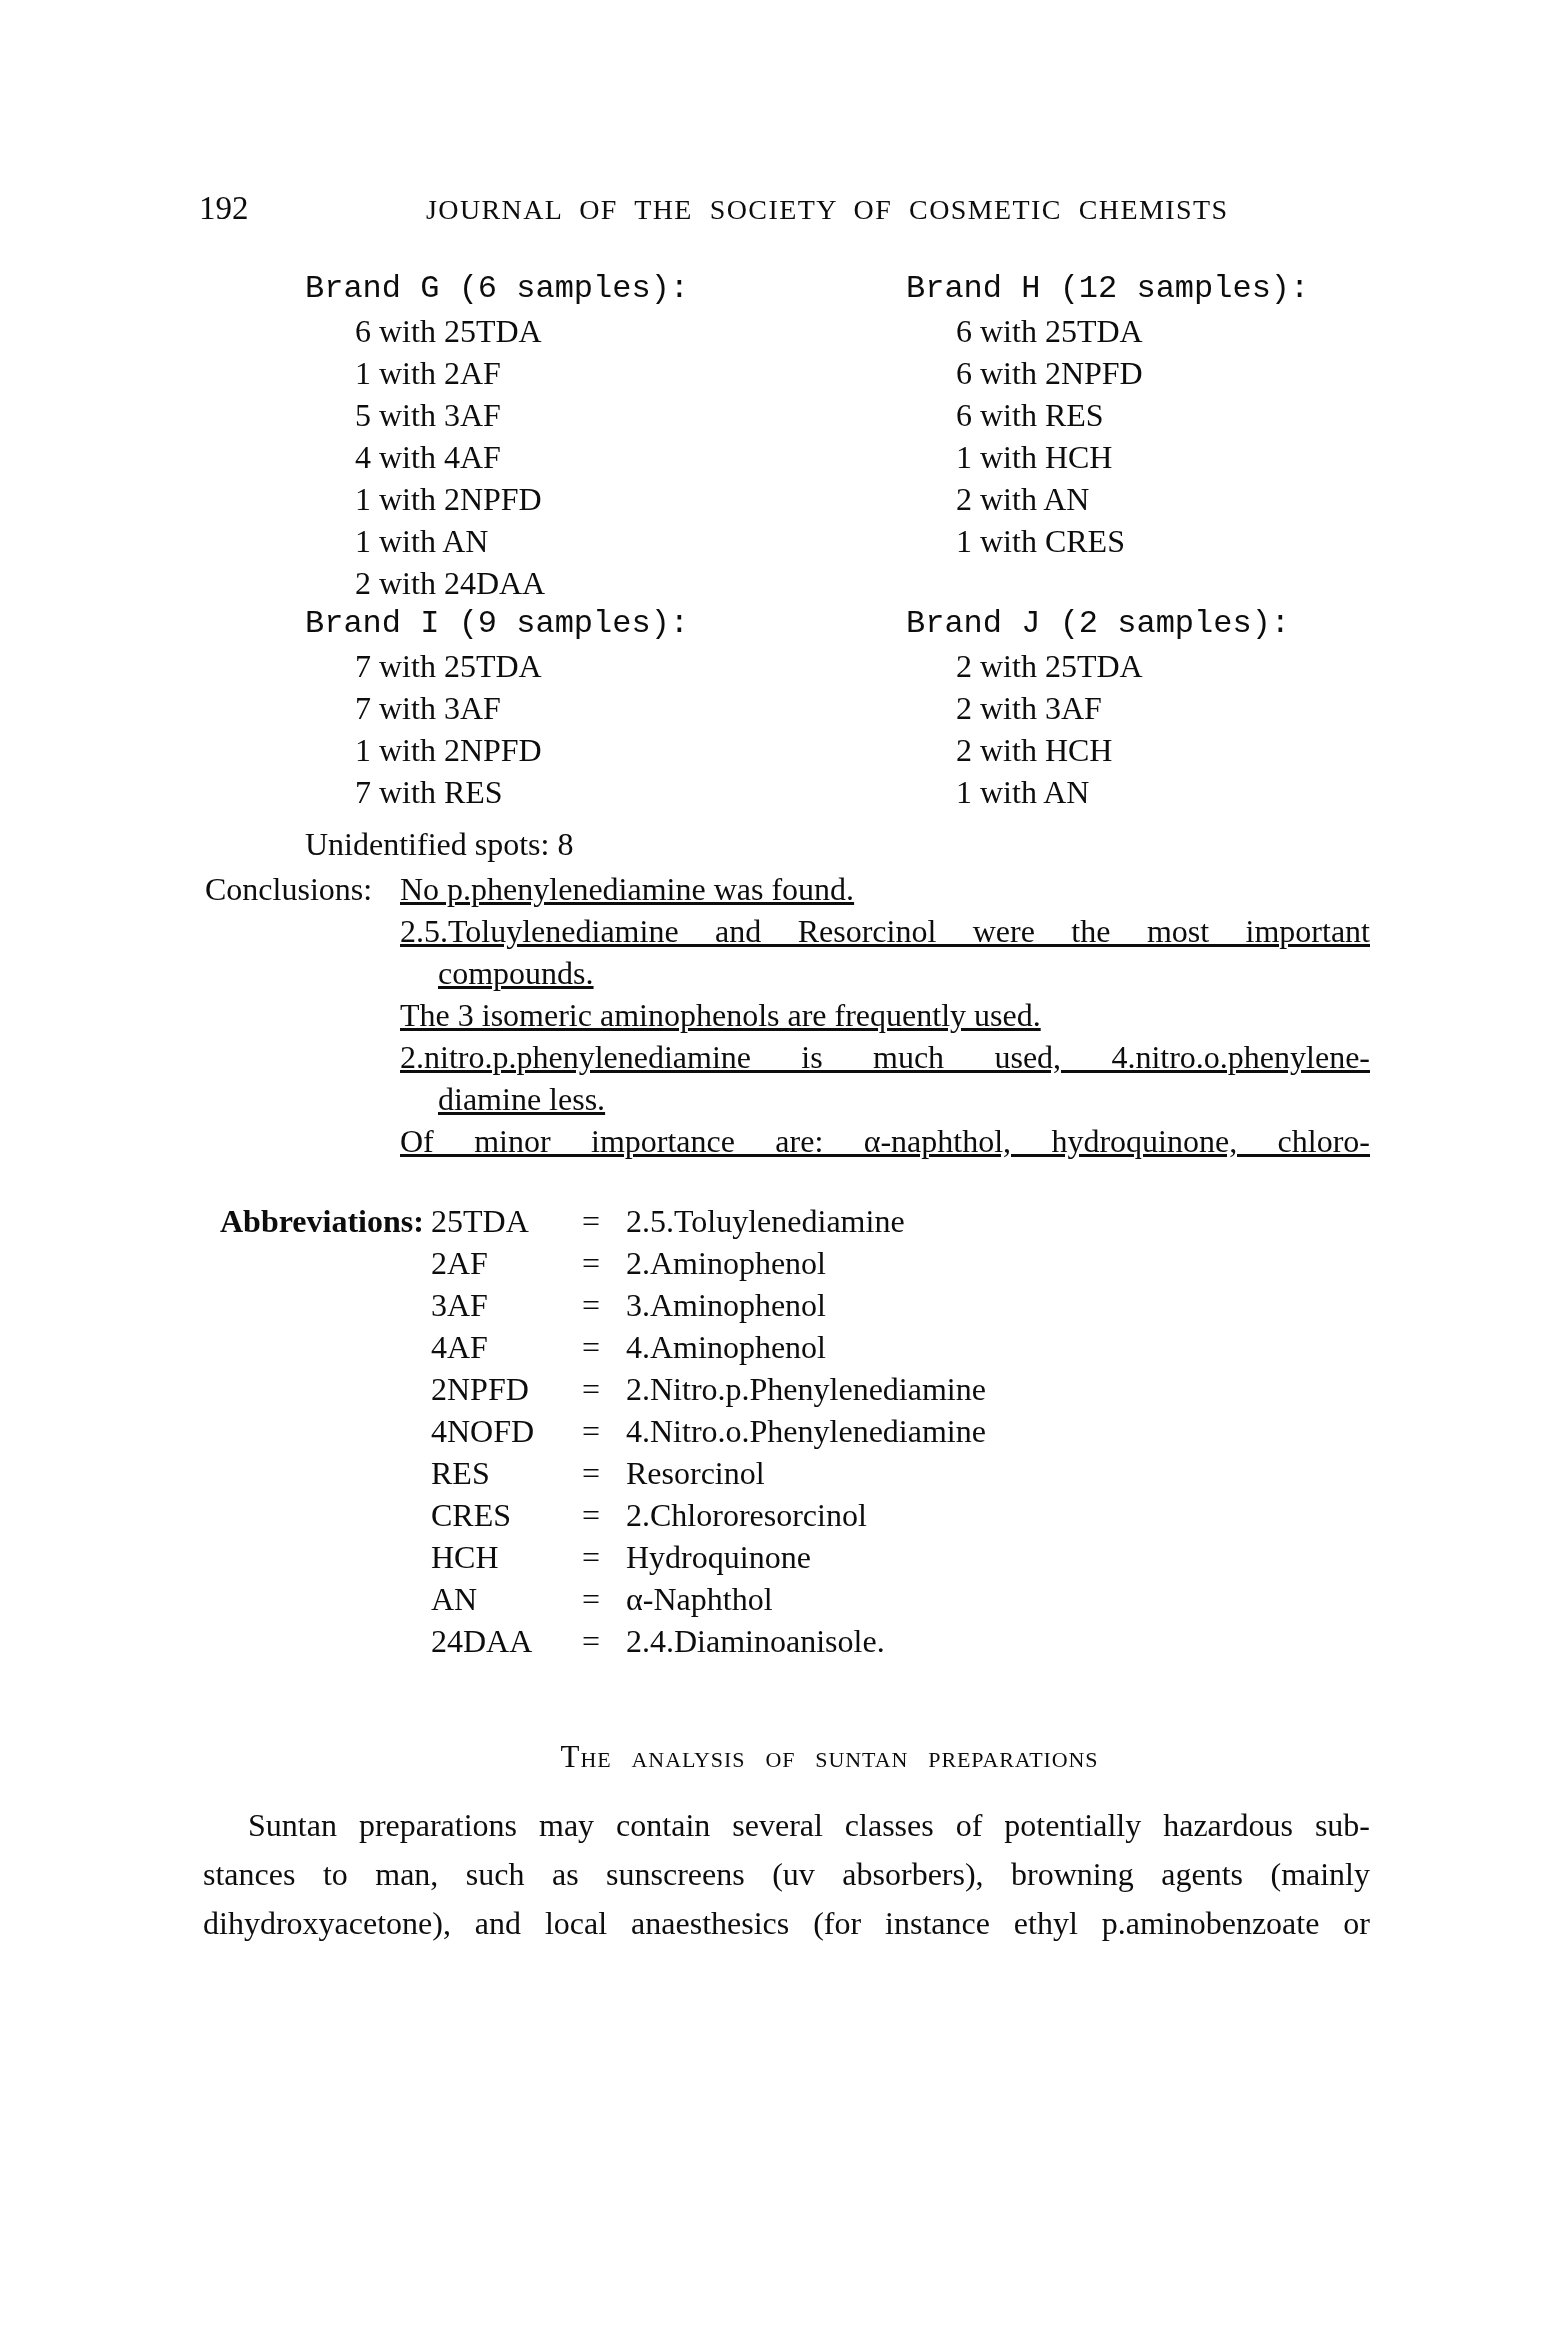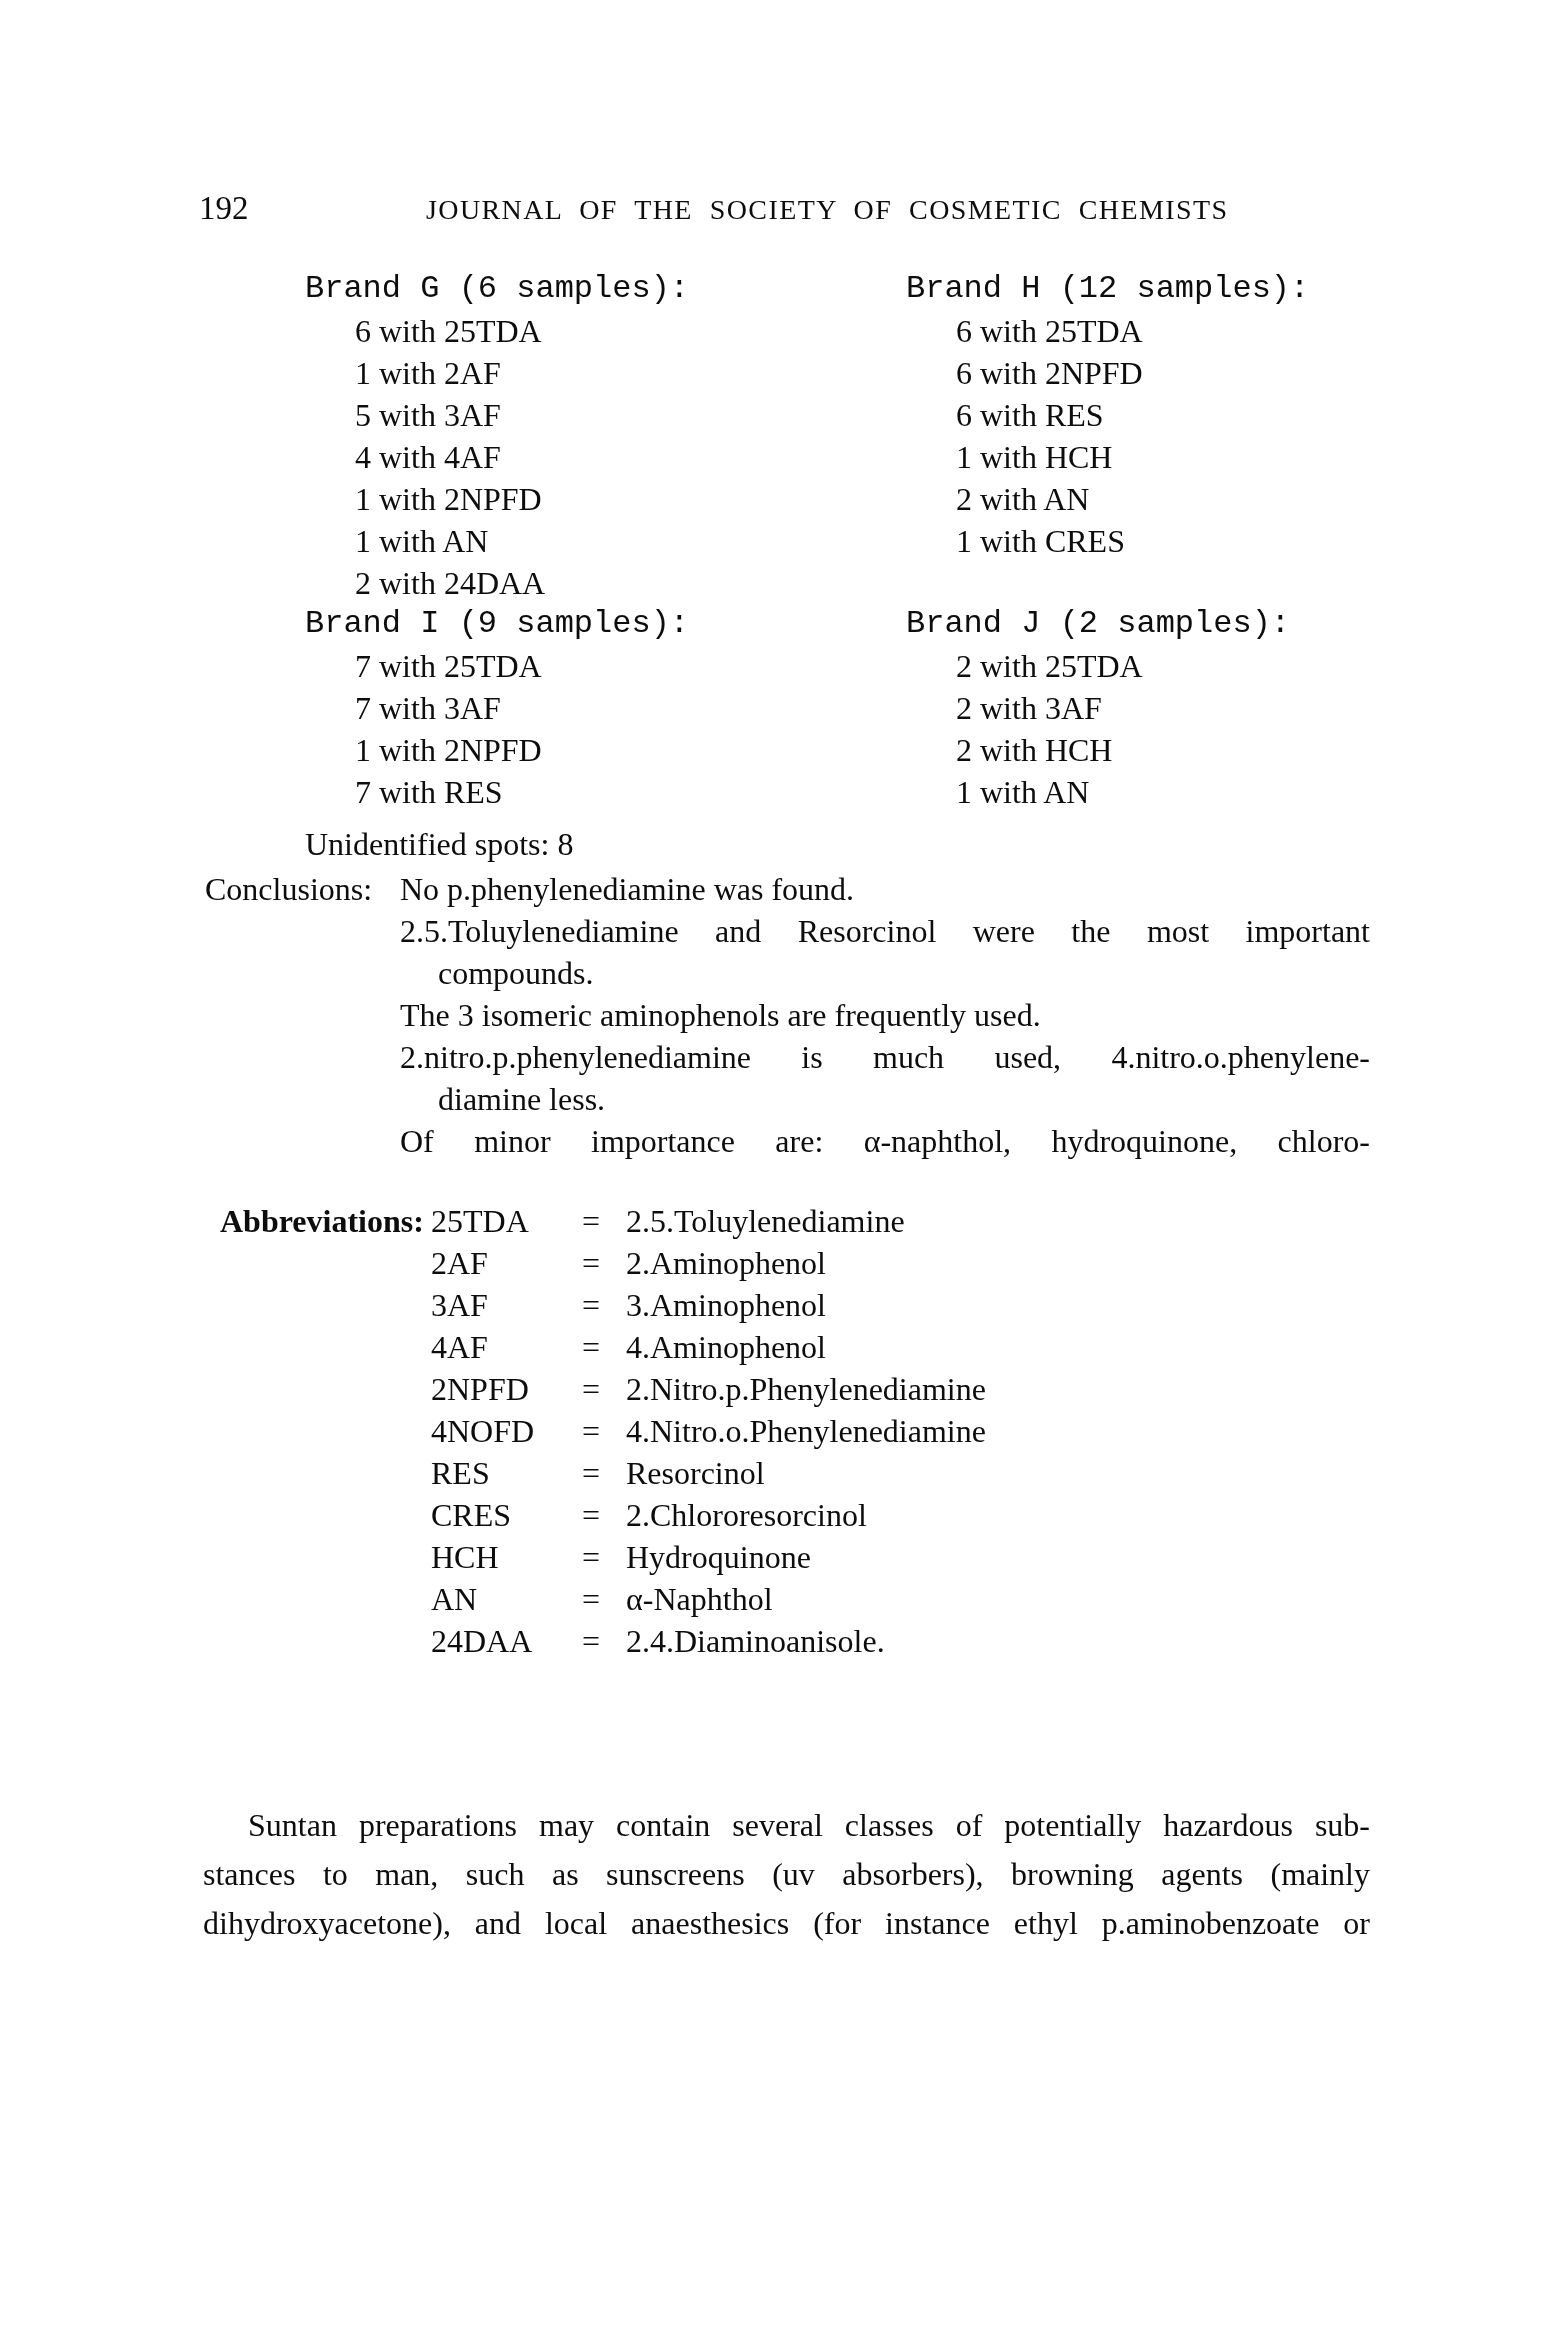--- a/index.html
+++ b/index.html
@@ -52,21 +52,21 @@
   .conclusions-label {
     left: 205px; top: 868px;
     font-size: 32px; line-height: 42px;
     white-space: nowrap;
   }
   .conclusions-body {
     left: 400px; top: 868px;
     width: 970px;
     font-size: 32px; line-height: 42px;
   }
-  .c-line { text-align: left; }
+  .c-line { text-align: left; text-decoration: underline; }
   .c-line.jl { text-align: justify; text-align-last: justify; }
   .c-line.wrap { padding-left: 38px; }
 
   
   .abbrev-label {
     left: 220px; top: 1200px;
     font-size: 32px; line-height: 42px;
     white-space: nowrap;
     font-weight: bold;
   }
@@ -209,20 +209,21 @@
       <span class="abb-eq">=</span>
       <span class="abb-def">α-Naphthol</span>
     </div>
     <div class="abb-row">
       <span class="abb-code">24DAA</span>
       <span class="abb-eq">=</span>
       <span class="abb-def">2.4.Diaminoanisole.</span>
     </div>
   </div>
 
+  <div class="abs section-heading">The analysis of suntan preparations</div>
 
   <div class="abs paragraph">
     <div class="p-line indent">Suntan preparations may contain several classes of potentially hazardous sub-</div>
     <div class="p-line">stances to man, such as sunscreens (uv absorbers), browning agents (mainly</div>
     <div class="p-line">dihydroxyacetone), and local anaesthesics (for instance ethyl p.aminobenzoate or</div>
   </div>
 
 </div>
 
 

